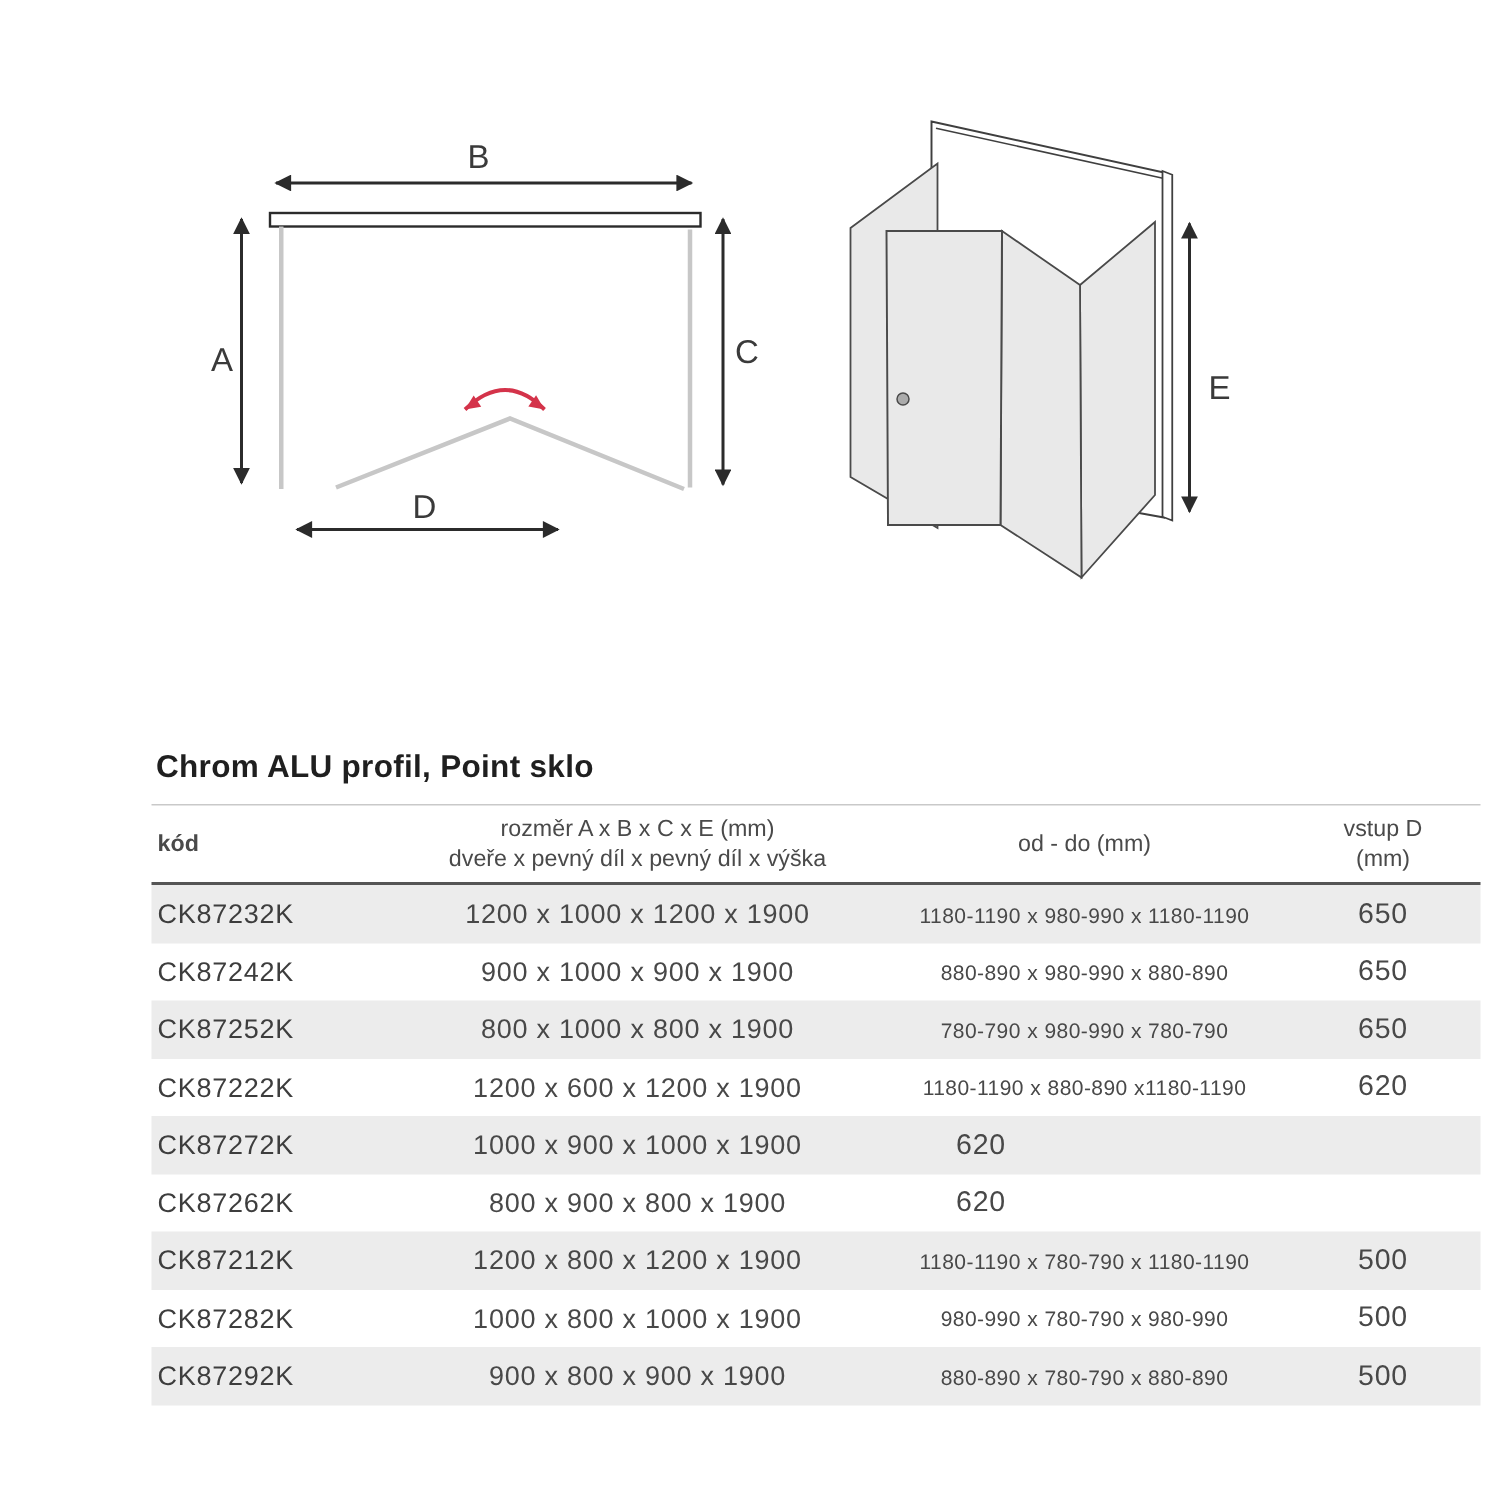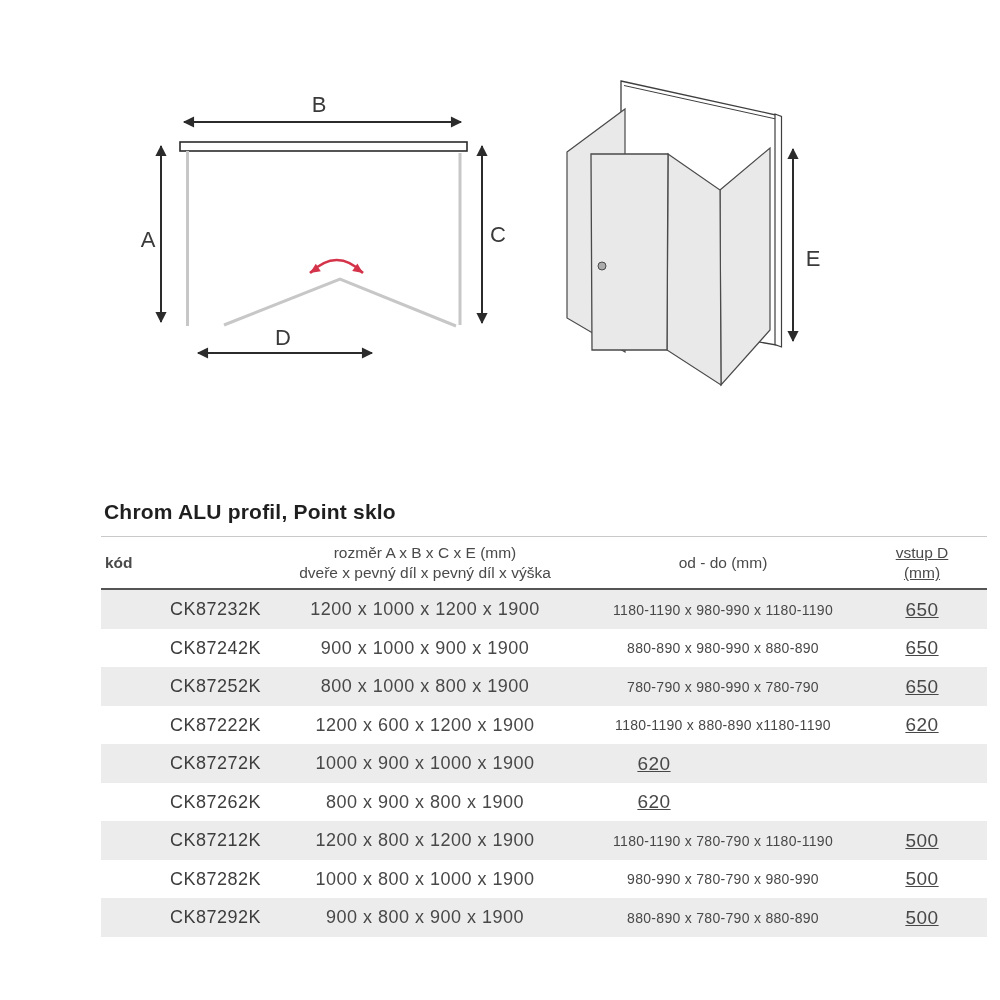--- a/index.html
+++ b/index.html
@@ -21,22 +21,22 @@
     display:flex;align-items:center;
     border-top:1px solid #c9c9c9;border-bottom:2px solid #555555;
     padding:6px 0 5px 0;color:#4a4a4a;font-size:15.5px;line-height:1.3;
   }
   .thead .c1{font-size:15.5px;font-weight:bold;}
   .trow{display:flex;align-items:center;height:38.5px;color:#484848;}
   .trow.odd{background:#ececec;}
   .c1{width:160px;text-align:left;padding-left:4px;box-sizing:border-box;}
   .c2{width:328px;text-align:center;}
   .c3{width:268px;text-align:center;}
-  .c4{width:130px;text-align:center;text-decoration:underline;}
-  .trow .c1{font-size:18px;color:#3d3d3d;letter-spacing:0.5px;text-align:right;}
+  .c4{width:130px;text-align:center;}
+  .trow .c1{font-size:18px;color:#3d3d3d;letter-spacing:0.5px;}
   .trow .c2{font-size:18px;letter-spacing:0.5px;}
   .trow .c3{font-size:14px;letter-spacing:0.3px;}
   .trow .c4{font-size:19px;letter-spacing:0.5px;}
 </style>
 </head>
 <body>
 
 <div class="page">
 
   <svg width="390" height="310" viewBox="0 0 390 310" style="left:140px;top:85px;">

